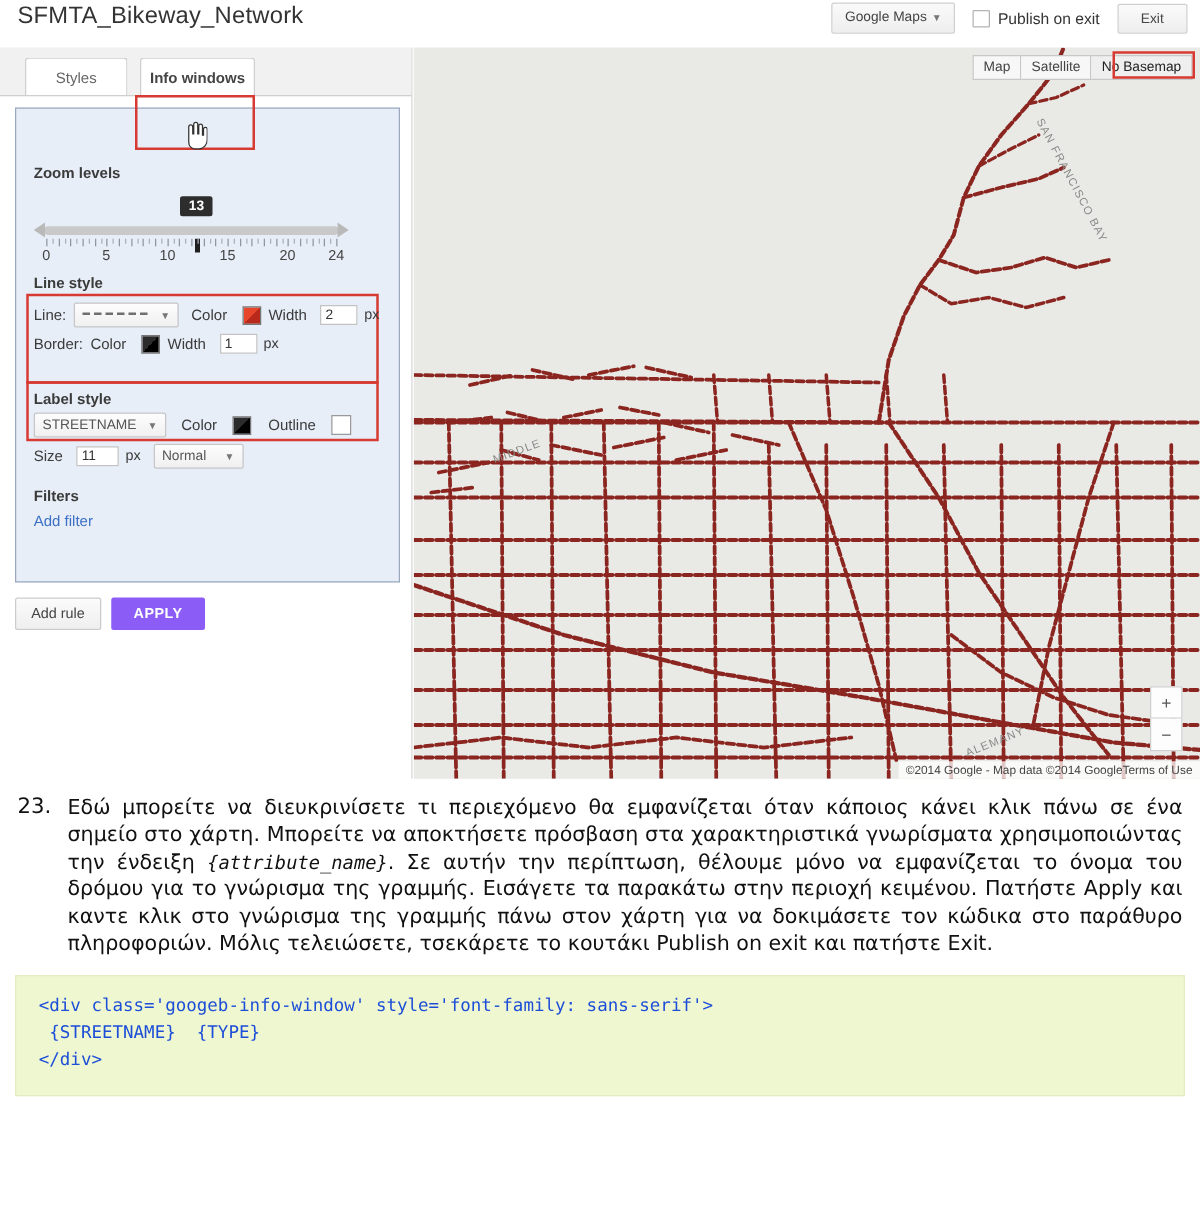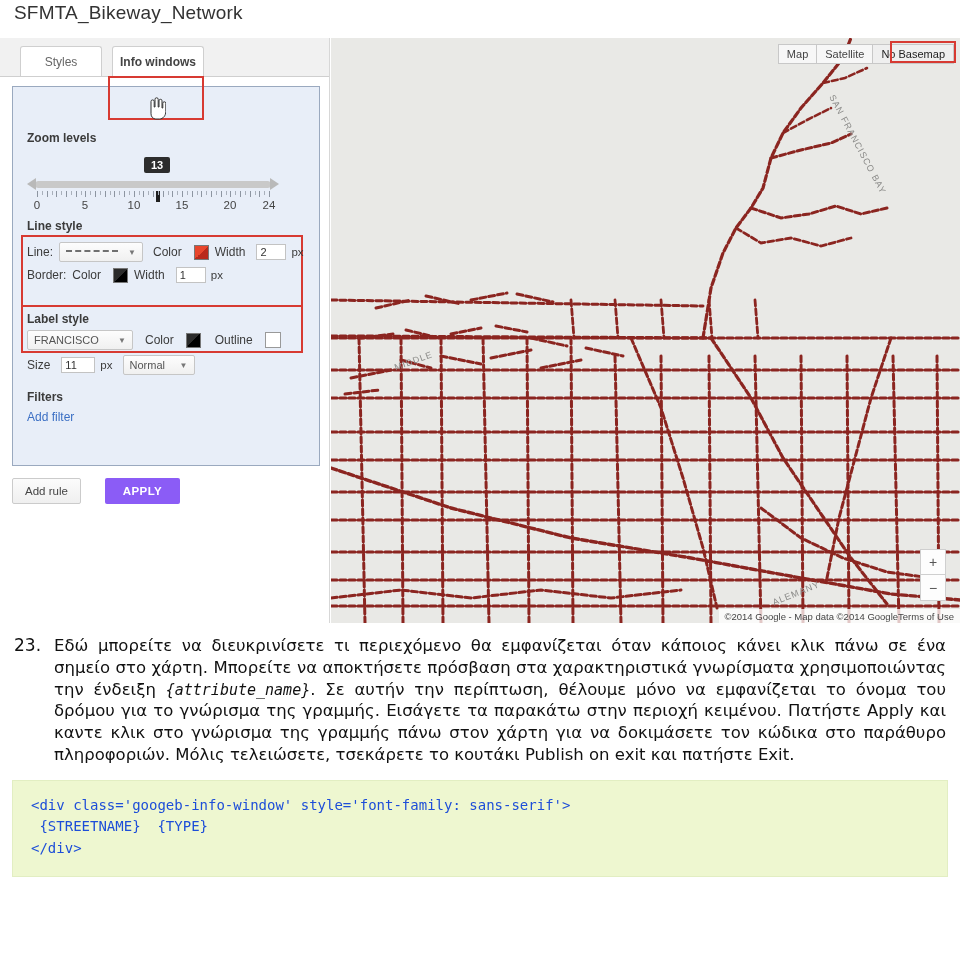--- a/index.html
+++ b/index.html
@@ -102,21 +102,21 @@
   .num{
     width:30px;height:16px;background:#fff;border:1px solid #c3c3c3;box-sizing:border-box;
     font-family:"Liberation Sans",sans-serif;font-size:11px;color:#333;padding:0 3px;margin:0 5px;
     line-height:14px;
   }
   .px{font-size:11.5px;color:#3b3b3b;}
   .lnk{
     position:absolute;font-family:"Liberation Sans",sans-serif;font-size:12px;
     color:#3b6fc4;cursor:pointer;
   }
-  .btnrow{position:absolute;left:12px;top:440px;display:flex;align-items:center;gap:24px;}
+  .btnrow{position:absolute;left:12px;top:440px;display:flex;align-items:center;gap:8px;}
   .btn-addrule{
     font-family:"Liberation Sans",sans-serif;font-size:11.5px;color:#444;
     background:linear-gradient(#fbfbfb,#efefef);border:1px solid #cbcbcb;border-radius:2px;
     padding:6px 12px;cursor:pointer;
   }
   .btn-apply{
     font-family:"Liberation Sans",sans-serif;font-size:11.5px;font-weight:bold;color:#fff;
     background:#8b5cf6;border:none;border-radius:2px;padding:7px 18px;cursor:pointer;letter-spacing:.4px;
   }
   .statusbar{
@@ -180,20 +180,30 @@
     padding:14px 18px 16px 18px;
     font-family:"DejaVu Sans Mono", monospace;font-size:14px;color:#1d4ed8;
     line-height:1.55;white-space:pre;
   }
 </style>
 </head>
 <body>
 
 <div class="header">
   <div class="app-title">SFMTA_Bikeway_Network</div>
+  <div class="hdr-right">
+    <div class="btn-gray">
+      <span>Google Maps</span><span class="caret">▼</span>
+    </div>
+    <div class="pub-wrap">
+      <span class="chk"></span>
+      <span>Publish on exit</span>
+    </div>
+    <div class="btn-gray btn-exit">Exit</div>
+  </div>
 </div>
 
 <div class="main">
 
   <div class="editor">
     <div class="tabbar">
       <div class="tab tab-styles">Styles</div>
       <div class="tab tab-info">Info windows</div>
     </div>
     <div class="tab-hl"></div>
@@ -297,21 +307,21 @@
         <span class="num">1</span>
         <span class="px">px</span>
       </div>
 
       <div class="sec-title" style="left:14px;top:225px;">Label style</div>
 
       <div class="hl-box" style="left:8px;top:218px;width:282px;height:48px;"></div>
 
       <div class="row" style="left:14px;top:243px;">
         <span class="sel" style="width:92px;justify-content:space-between;">
-          <span>FRANCISCO</span>
+          <span>STREETNAME</span>
             <i class="caret">▼</i>
         </span>
         <span class="lbl" style="margin-left:12px;">Color</span>
         <span class="sw sw-black"></span>
         <span class="lbl" style="margin-left:8px;">Outline</span>
         <span class="sw sw-white"></span>
       </div>
 
       <div class="row" style="left:14px;top:268px;">
         <span class="lbl">Size</span>

